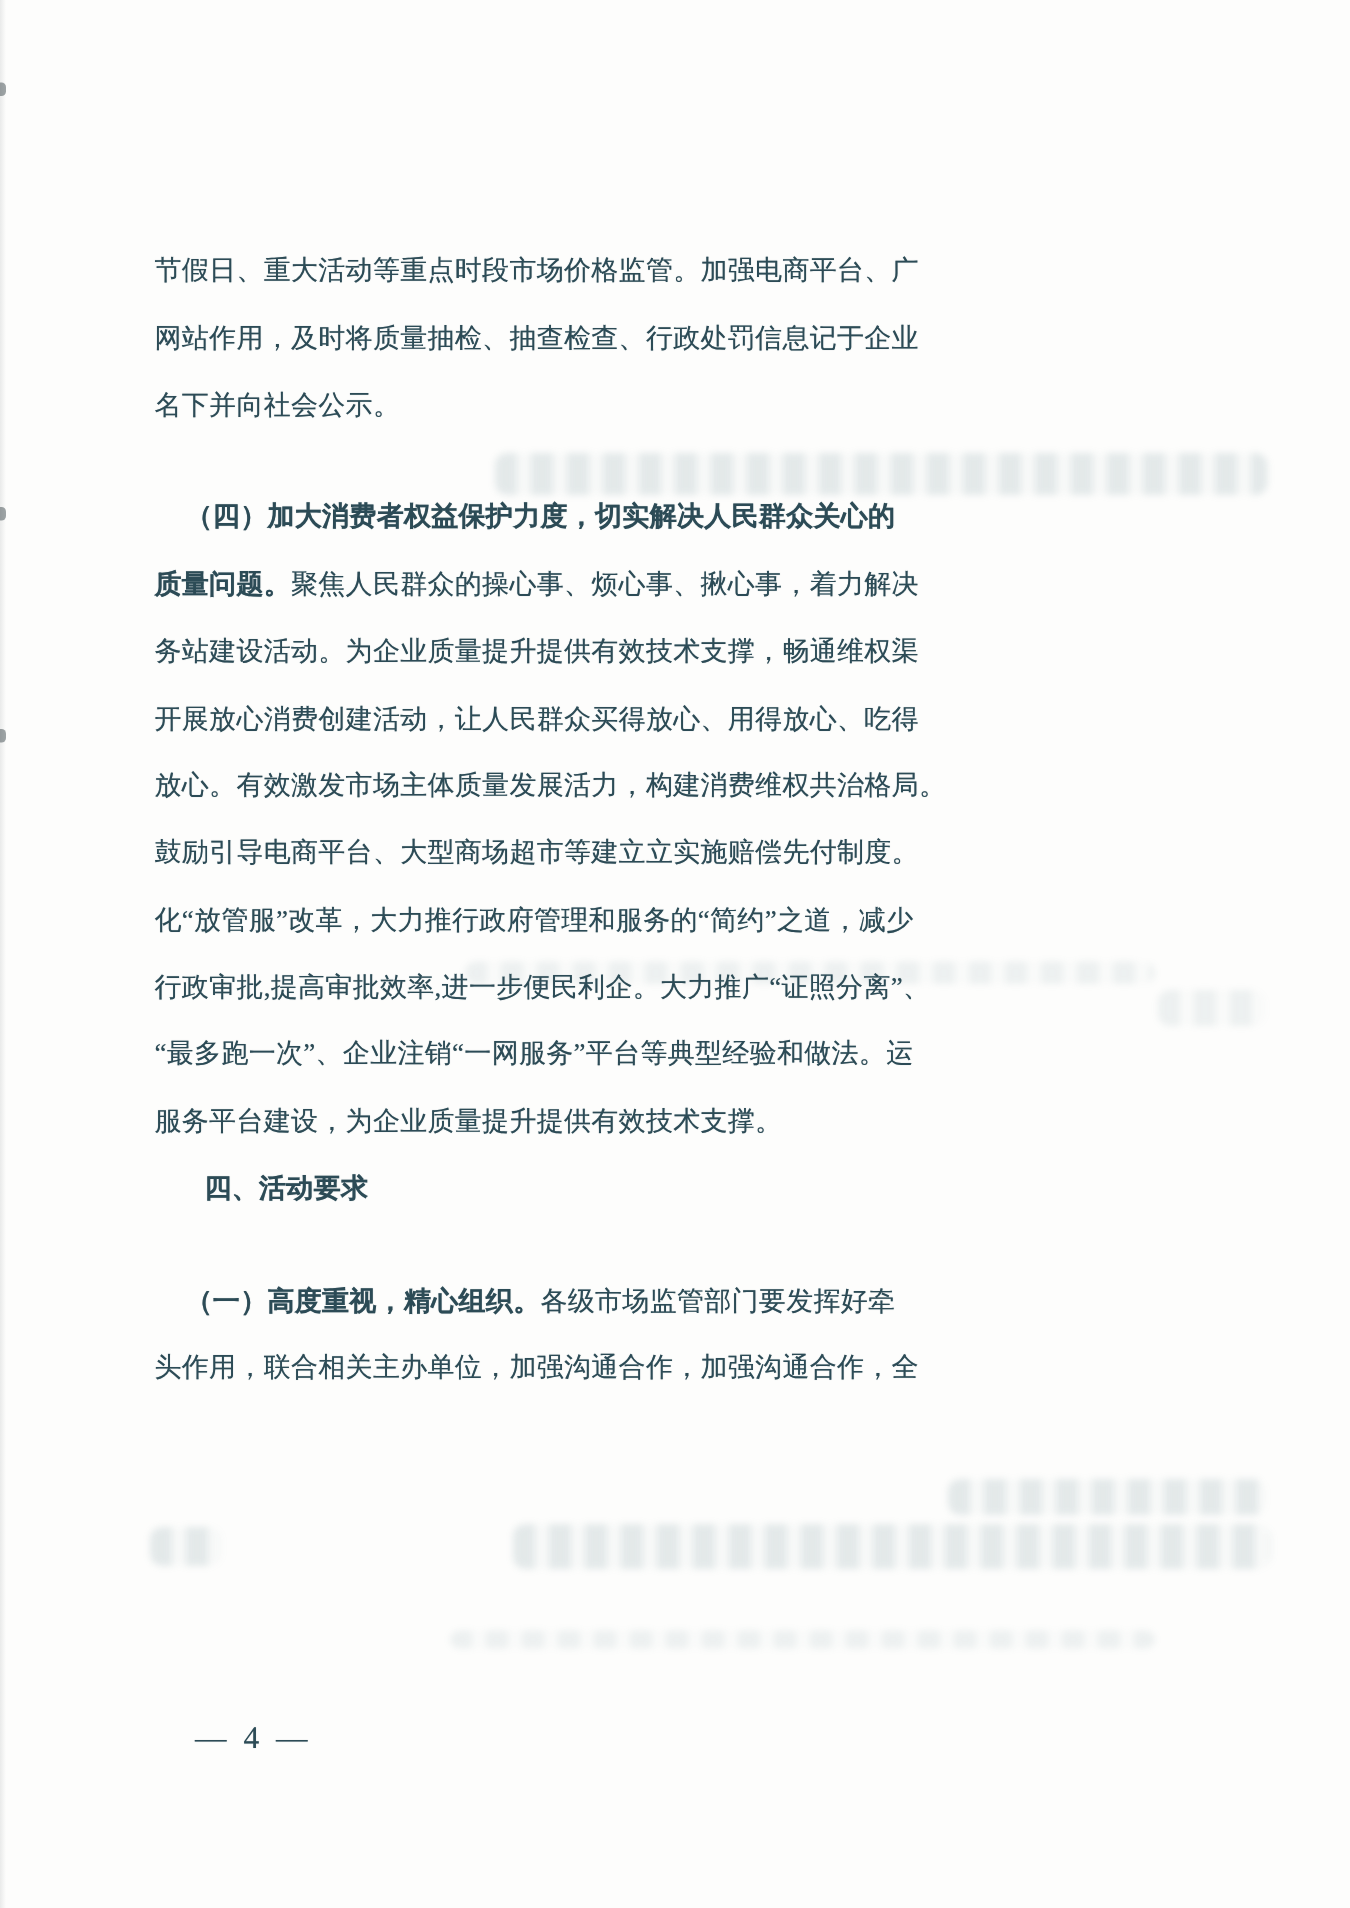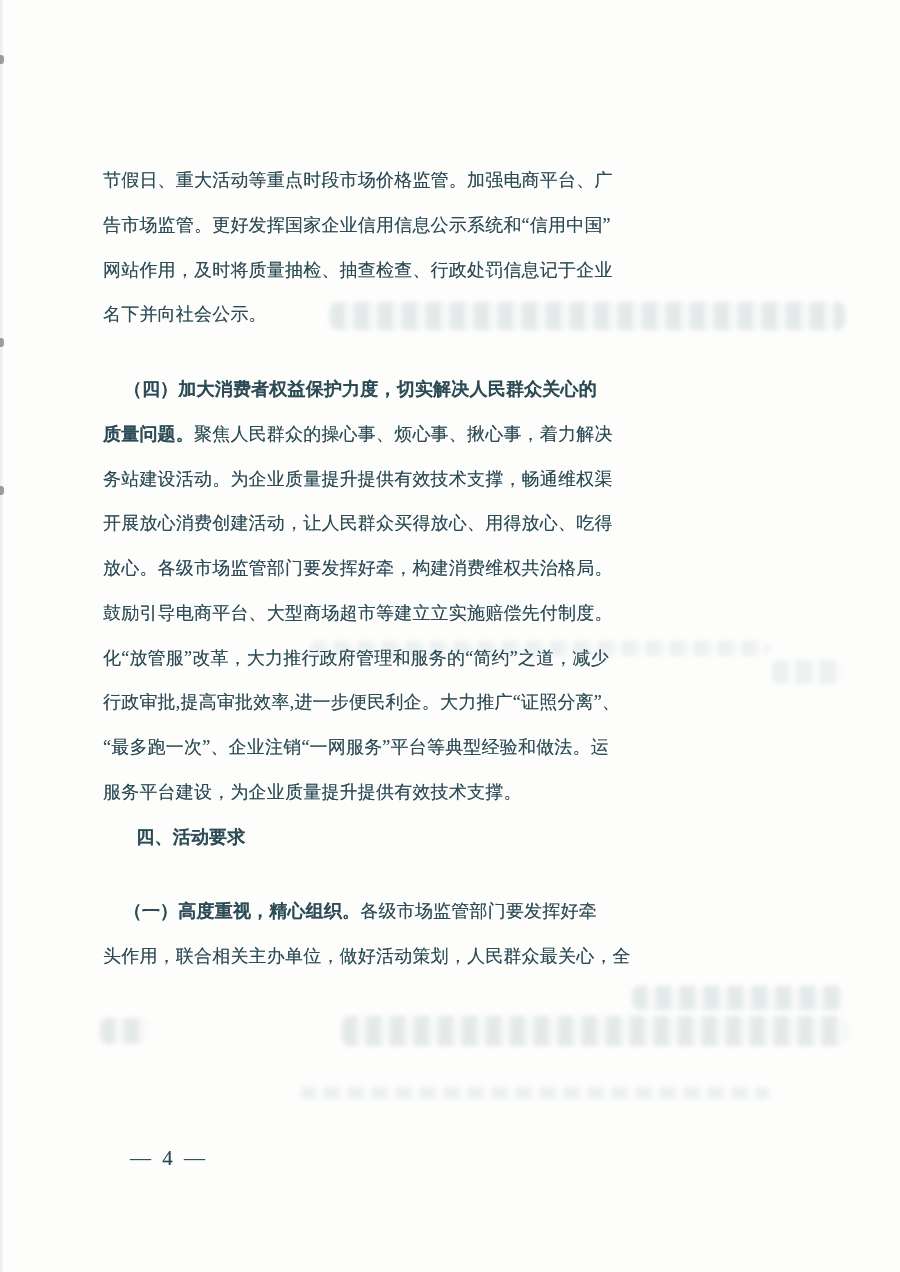--- a/index.html
+++ b/index.html
@@ -95,33 +95,32 @@
   <div class="smudge light" style="left:330px; top:302px; width:515px; height:28px;"></div>
   <div class="smudge faint" style="left:310px; top:641px; width:460px; height:15px;"></div>
   <div class="smudge faint" style="left:772px; top:660px; width:72px;  height:24px;"></div>
   <div class="smudge light" style="left:632px; top:986px; width:212px; height:24px;"></div>
   <div class="smudge light" style="left:100px; top:1018px; width:48px; height:26px;"></div>
   <div class="smudge light" style="left:342px; top:1016px; width:505px; height:30px;"></div>
   <div class="smudge faint" style="left:300px; top:1087px; width:470px; height:12px;"></div>
 
   <div class="doc-body">
       <div class="line"><span>节假日、重大活动等重点时段市场价格监管。加强电商平台、广</span></div>
-      <div class="line"><span>告市场监管。更好发挥国家企业信用信息公示系统和“信用中国”</span></div>
       <div class="line"><span>网站作用，及时将质量抽检、抽查检查、行政处罚信息记于企业</span></div>
       <div class="line"><span>名下并向社会公示。</span></div>
       <div class="line indent-1"><span class="bold">（四）加大消费者权益保护力度，切实解决人民群众关心的</span></div>
       <div class="line"><span class="bold">质量问题。</span><span>聚焦人民群众的操心事、烦心事、揪心事，着力解决</span></div>
       <div class="line"><span>务站建设活动。为企业质量提升提供有效技术支撑，畅通维权渠</span></div>
       <div class="line"><span>开展放心消费创建活动，让人民群众买得放心、用得放心、吃得</span></div>
-      <div class="line"><span>放心。各级市场监管部门要发挥好牵，构建消费维权共治格局。</span></div>
+      <div class="line"><span>放心。有效激发市场主体质量发展活力，构建消费维权共治格局。</span></div>
       <div class="line"><span>鼓励引导电商平台、大型商场超市等建立立实施赔偿先付制度。</span></div>
       <div class="line"><span>化“放管服”改革，大力推行政府管理和服务的“简约”之道，减少</span></div>
       <div class="line"><span>行政审批,提高审批效率,进一步便民利企。大力推广“证照分离”、</span></div>
       <div class="line"><span>“最多跑一次”、企业注销“一网服务”平台等典型经验和做法。运</span></div>
       <div class="line"><span>服务平台建设，为企业质量提升提供有效技术支撑。</span></div>
       <div class="line indent-2"><span class="bold">四、活动要求</span></div>
       <div class="line indent-1"><span class="bold">（一）高度重视，精心组织。</span><span>各级市场监管部门要发挥好牵</span></div>
-      <div class="line"><span>头作用，联合相关主办单位，做好活动策划，人民群众最关心，全</span></div>
+      <div class="line"><span>头作用，联合相关主办单位，加强沟通合作，加强沟通合作，全</span></div>
     </div>
 
   <div class="footer-page-num">— 4 —</div>
 
 </div>
 
 </body></html>

